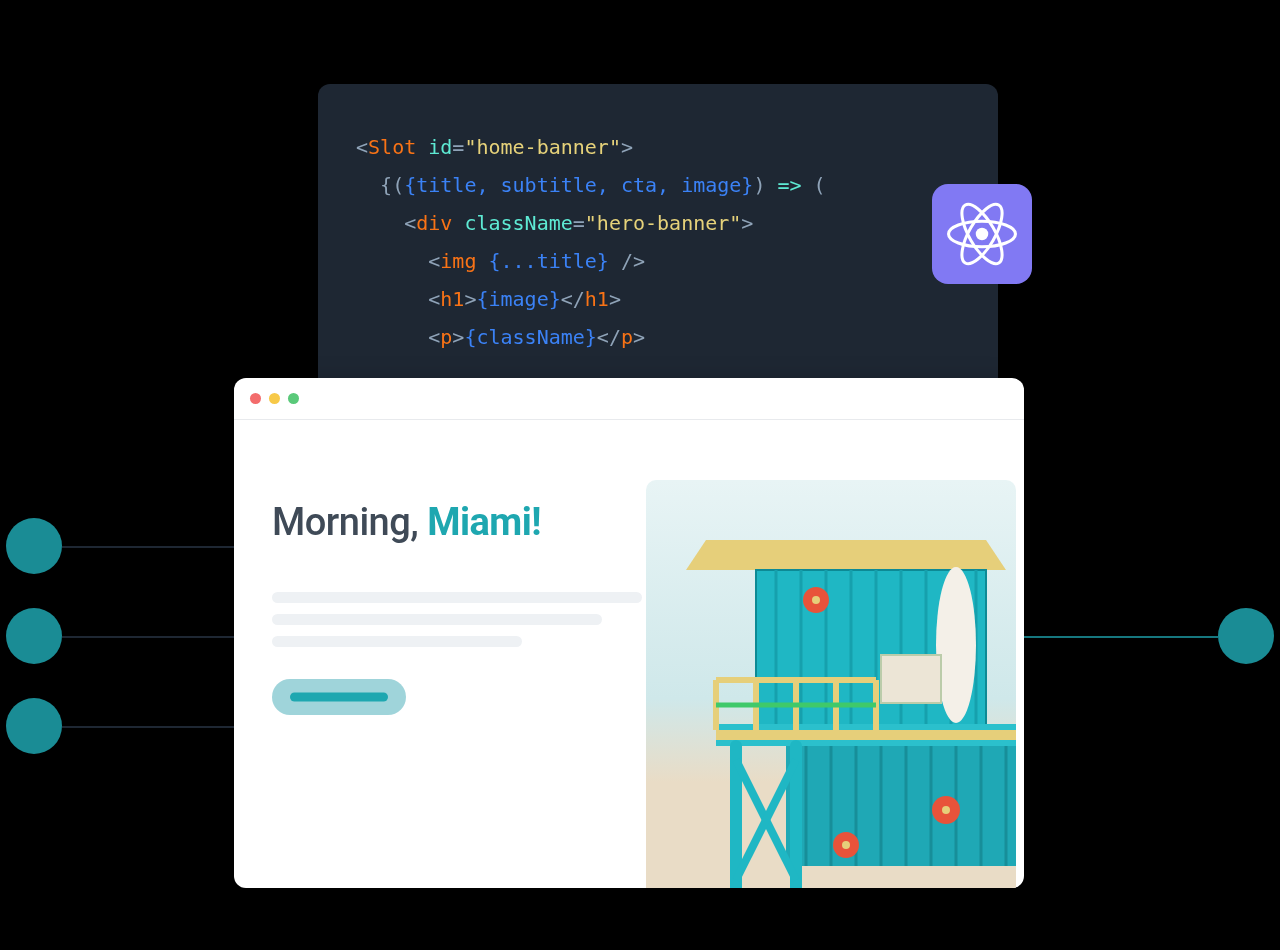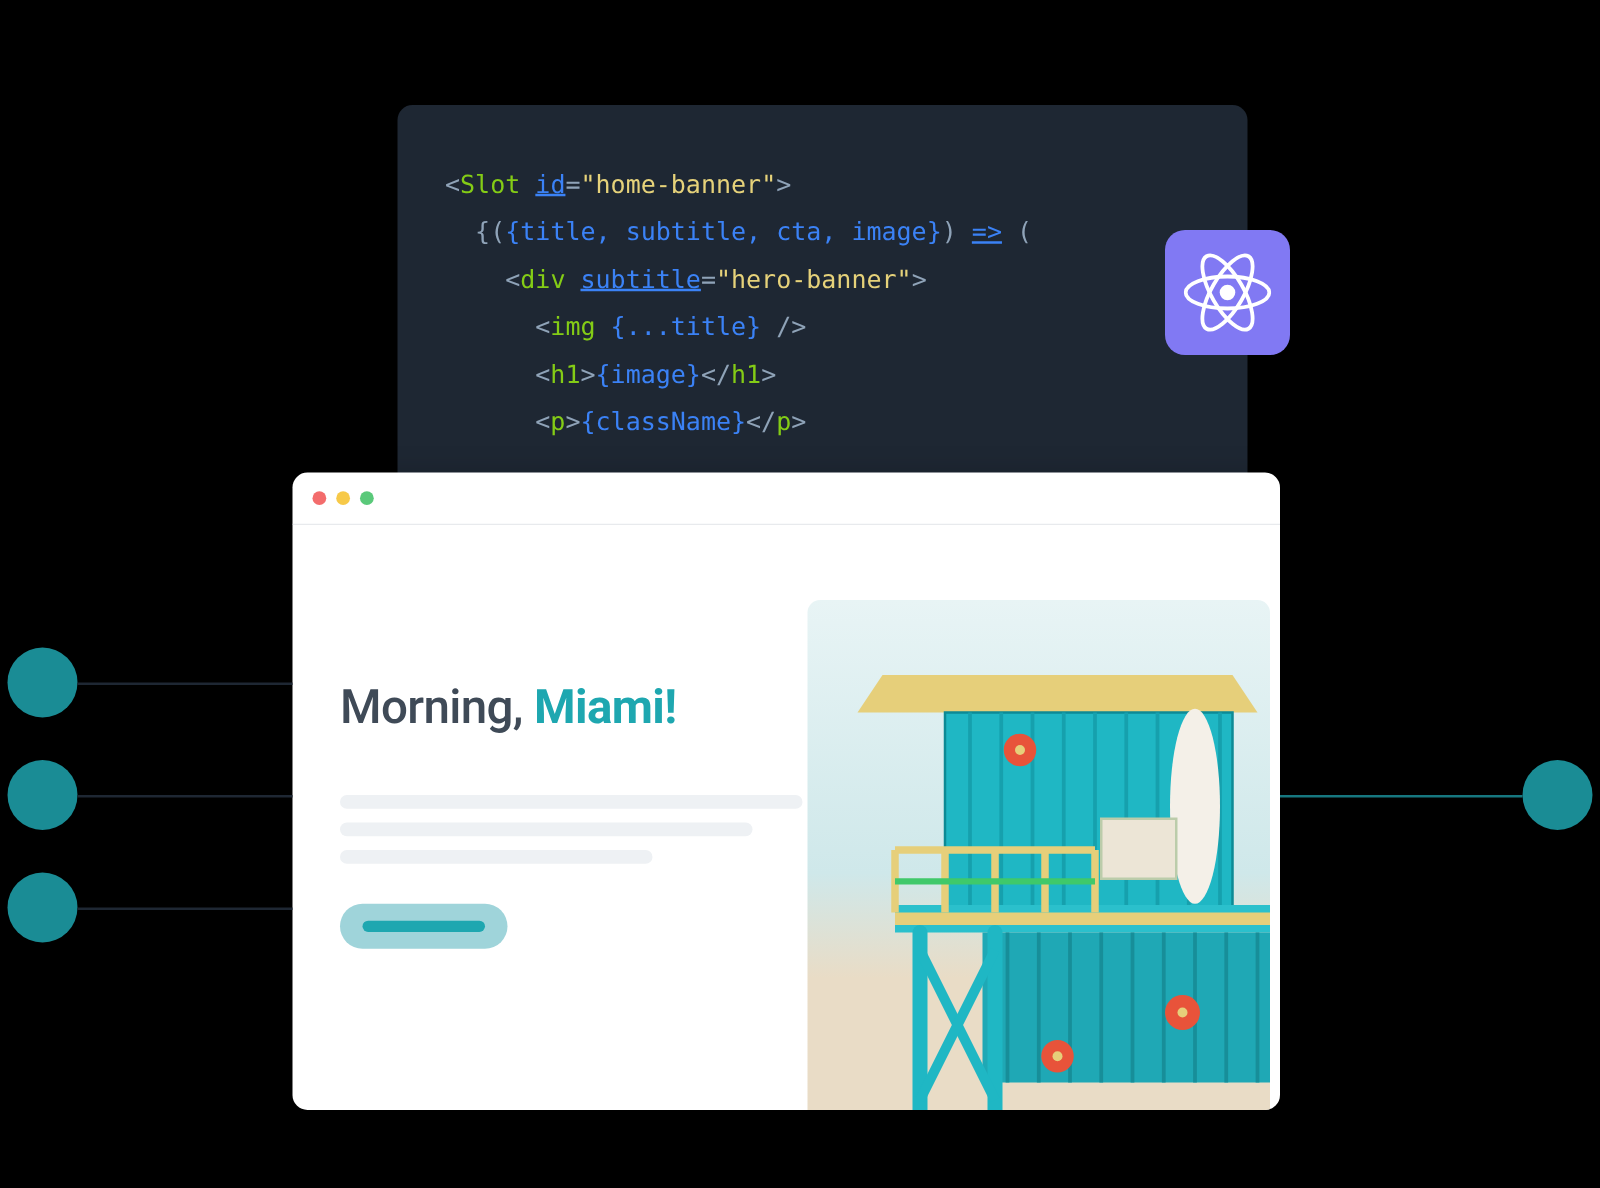--- a/index.html
+++ b/index.html
@@ -21,22 +21,22 @@
       height: 320px;
       background: #1e2733;
       border-radius: 12px;
       padding: 44px 38px;
       font-family: "SFMono-Regular", Consolas, "Liberation Mono", Menlo, monospace;
       font-size: 20px;
       line-height: 1.9;
       color: #8fa3b8;
     }
     .code-panel pre { white-space: pre; }
-    .tok-tag { color: #84cc16; }
-    .tok-attr { color: #3b82f6; text-decoration: underline; }
+    .tok-tag { color: #f97316; }
+    .tok-attr { color: #5eead4; }
     .tok-str { color: #e6d27a; }
     .tok-punct { color: #8fa3b8; }
     .tok-id { color: #3b82f6; }
 
     
     .react-badge {
       position: absolute;
       left: 932px;
       top: 184px;
       width: 100px;
@@ -78,21 +78,20 @@
       position: relative;
       padding: 80px 38px 0;
       height: calc(100% - 42px);
     }
 
     .hero-title {
       font-size: 38px;
       font-weight: 500;
       color: #3f4a57;
       letter-spacing: -0.5px;
-      margin-top: 44px;
     }
     .hero-title .accent { color: #1ea7b0; font-weight: 700; }
 
     .text-skeleton {
       margin-top: 48px;
       width: 370px;
     }
     .text-skeleton .line {
       height: 11px;
       background: #eef1f4;
@@ -160,21 +159,21 @@
     
     .ptr-image { left: 1218px; top: 608px; }
     .conn-image { left: 1024px; top: 636px; width: 194px; }
   </style>
 </head>
 <body>
 
 <div class="code-panel">
   <pre><span class="tok-punct">&lt;</span><span class="tok-tag">Slot</span><span> </span><span class="tok-attr">id</span><span class="tok-punct">=</span><span class="tok-str">"</span><span class="tok-str">home-banner</span><span class="tok-str">"</span><span class="tok-punct">&gt;</span>
 <span>  </span><span class="tok-punct">{(</span><span class="tok-id">{title, subtitle, cta, image}</span><span class="tok-punct">) </span><span class="tok-attr">=&gt;</span><span class="tok-punct"> (</span>
-<span>    </span><span class="tok-punct">&lt;</span><span class="tok-tag">div</span><span> </span><span class="tok-attr">subtitle</span><span class="tok-punct">=</span><span class="tok-str">"</span><span class="tok-str">hero-banner</span><span class="tok-str">"</span><span class="tok-punct">&gt;</span>
+<span>    </span><span class="tok-punct">&lt;</span><span class="tok-tag">div</span><span> </span><span class="tok-attr">className</span><span class="tok-punct">=</span><span class="tok-str">"</span><span class="tok-str">hero-banner</span><span class="tok-str">"</span><span class="tok-punct">&gt;</span>
 <span>      </span><span class="tok-punct">&lt;</span><span class="tok-tag">img</span><span> </span><span class="tok-id">{...title}</span><span class="tok-punct"> /&gt;</span>
 <span>      </span><span class="tok-punct">&lt;</span><span class="tok-tag">h1</span><span class="tok-punct">&gt;</span><span class="tok-id">{image}</span><span class="tok-punct">&lt;/</span><span class="tok-tag">h1</span><span class="tok-punct">&gt;</span>
 <span>      </span><span class="tok-punct">&lt;</span><span class="tok-tag">p</span><span class="tok-punct">&gt;</span><span class="tok-id">{className}</span><span class="tok-punct">&lt;/</span><span class="tok-tag">p</span><span class="tok-punct">&gt;</span></pre>
 </div>
 
 <div class="react-badge">
   <svg viewBox="-11.5 -10.232 23 20.463">
     <circle r="2.05" fill="#fff"></circle>
     <g stroke="#fff" stroke-width="1" fill="none">
       <ellipse rx="11" ry="4.2"></ellipse>

